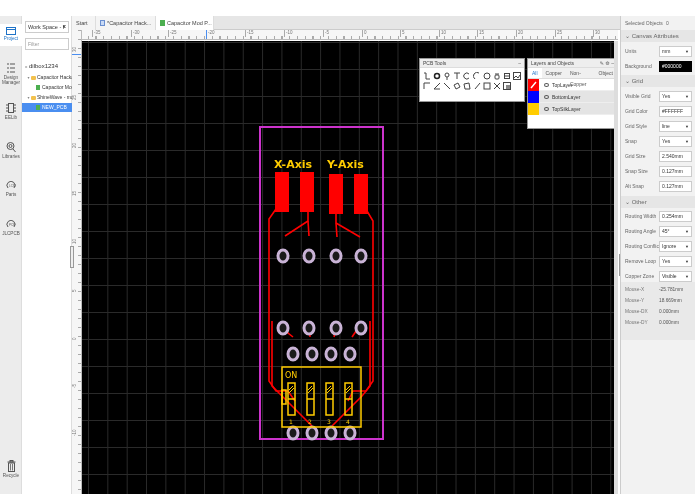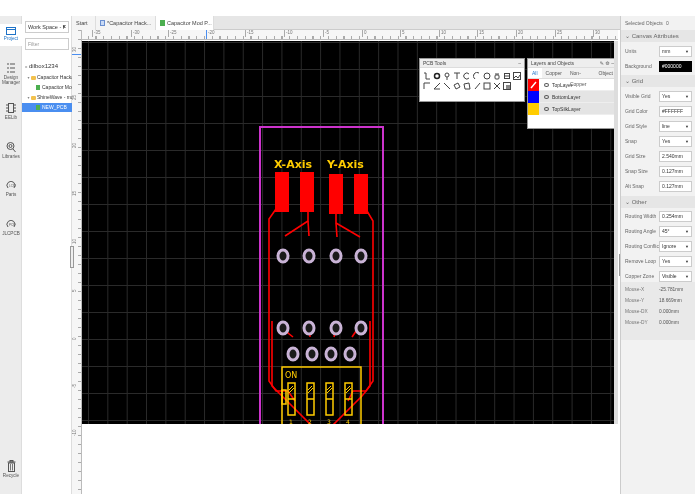--- a/index.html
+++ b/index.html
@@ -31,21 +31,21 @@
 
   
   .hruler { position: absolute; left: 80px; top: 14px; width: 538px; height: 10px; background: #f6f6f6; border-bottom: 1px solid #bbb; overflow: hidden; }
   .vruler { position: absolute; left: 72px; top: 14px; width: 10px; height: 464px; background: #f6f6f6; border-right: 1px solid #bbb; overflow: hidden; }
   .hlabel { position: absolute; top: 0; font-size: 4.5px; color: #777; line-height: 6px; padding-left: 1px; border-left: 1px solid #aaa; height: 7px; }
   .vlabel { position: absolute; left: 0; font-size: 4.5px; color: #777; transform: rotate(-90deg); transform-origin: left top; }
   .hticks { position: absolute; left: 0; bottom: 0; width: 100%; height: 3px; background-image: repeating-linear-gradient(to right, #aaa 0 1px, transparent 1px 7.75px); }
   .vticks { position: absolute; right: 0; top: 0; width: 3px; height: 100%; background-image: repeating-linear-gradient(to bottom, #aaa 0 1px, transparent 1px 9px); }
 
   
-  .canvas { position: absolute; left: 82px; top: 25px; width: 536px; height: 383px; background-color: #000;
+  .canvas { position: absolute; left: 82px; top: 25px; width: 536px; height: 453px; background-color: #000;
     background-image:
       linear-gradient(to right, #2a2a2a 1px, transparent 1px),
       linear-gradient(to bottom, #2a2a2a 1px, transparent 1px);
     background-size: 19.35px 27px;
     background-position: 6px 1px;
     overflow: hidden; }
   .canvas svg.board { position: absolute; left: 0; top: 0; }
 
   
   .float { position: absolute; background: #fff; border: 1px solid #999; box-shadow: 0 1px 3px rgba(0,0,0,.4); }

